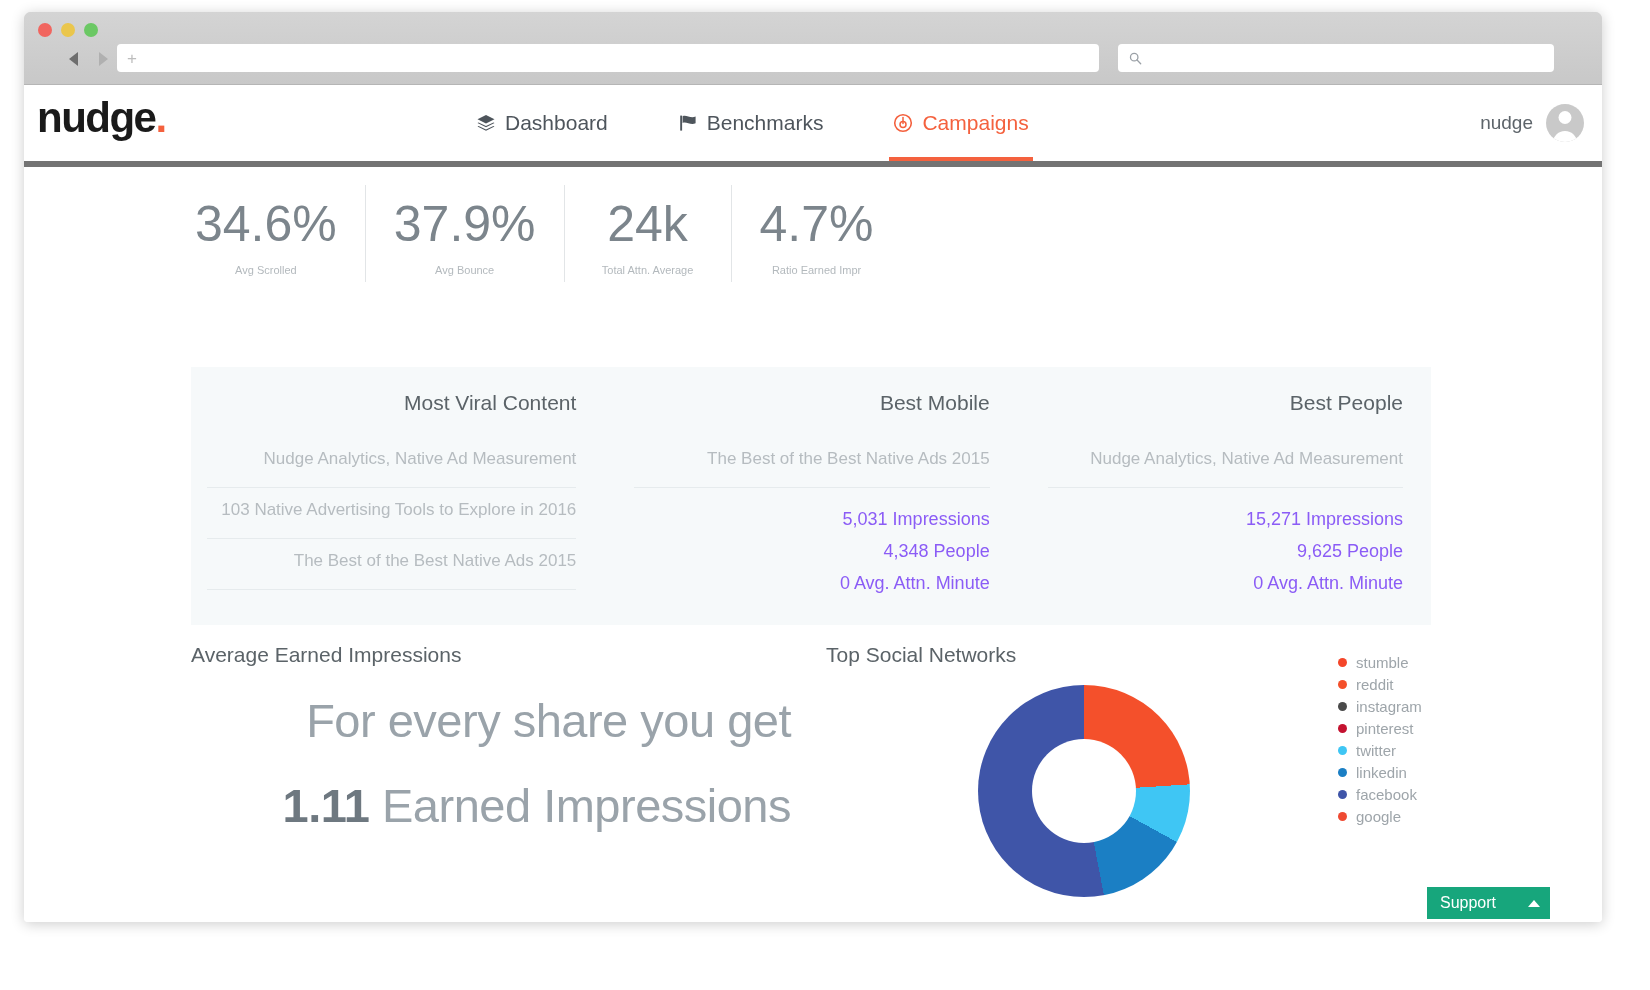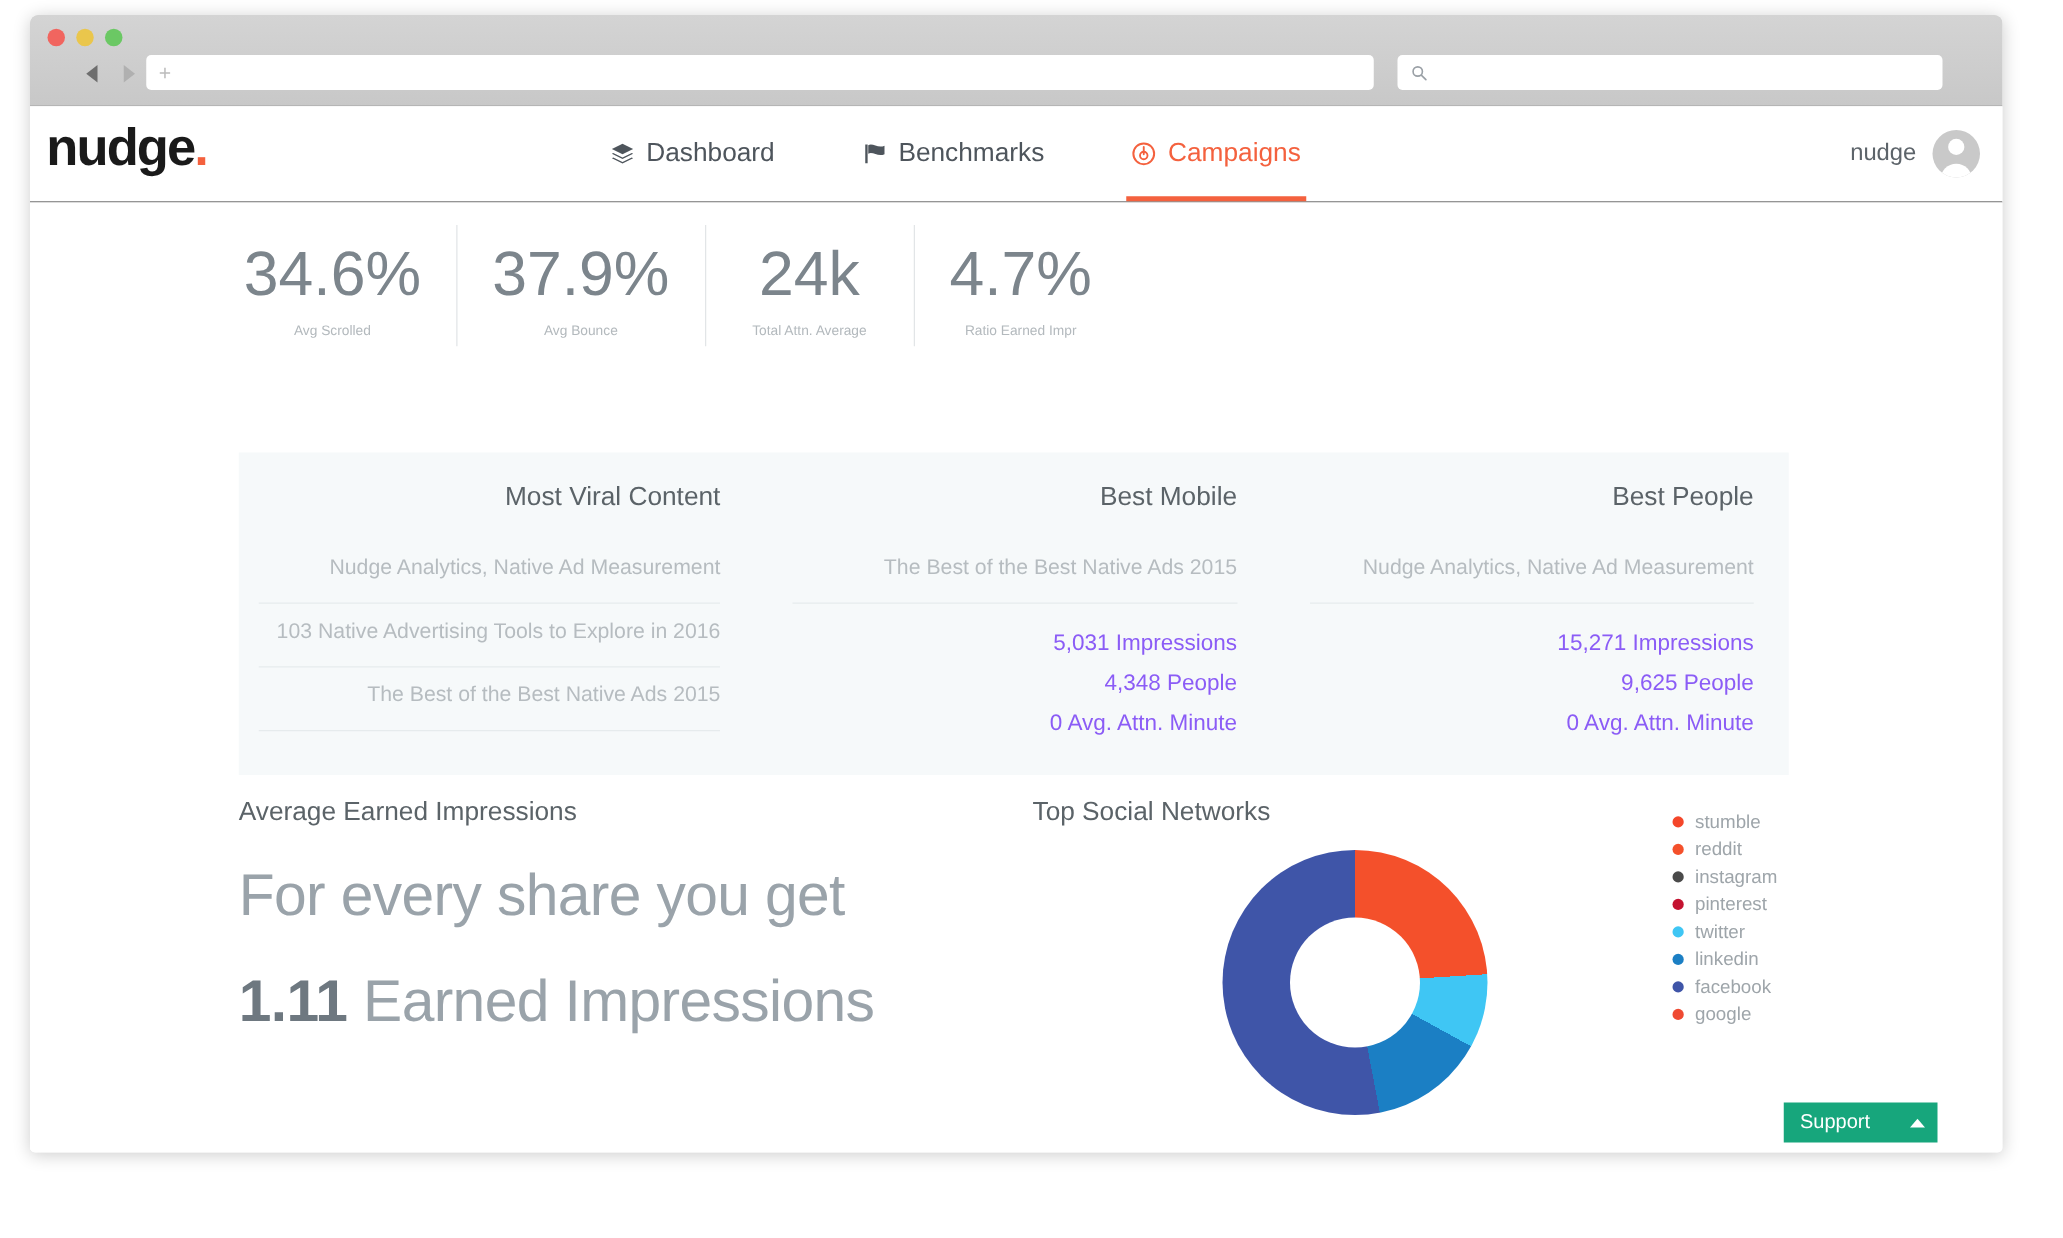--- a/index.html
+++ b/index.html
@@ -108,37 +108,37 @@
   .mag-icon {
     width: 13px; height: 13px;
     display: block;
   }
 
   
   .app-header {
     position: relative;
     height: 76px;
     background: #ffffff;
-    border-bottom: 1px solid #737373;
+    border-bottom: 6px solid #737373;
   }
   .brand {
     position: absolute;
     left: 13px;
     top: 12px;
     font-size: 42px;
     font-weight: 700;
     letter-spacing: -1.5px;
     color: #1a1a1a;
     line-height: 1;
   }
   .brand .dot { color: #f4613e; }
 
   .main-nav {
     position: absolute;
-    left: 460px;
+    left: 448px;
     top: 0;
     height: 76px;
     display: flex;
     align-items: center;
     gap: 62px;
   }
   .nav-item {
     position: relative;
     height: 76px;
     display: flex;
@@ -286,20 +286,21 @@
     width: 600px;
   }
   .aei-big {
     margin-top: 22px;
     font-size: 47px;
     font-weight: 300;
     color: #9aa3aa;
     line-height: 1.35;
     letter-spacing: -0.5px;
     white-space: nowrap;
+    text-align: right;
   }
   .aei-big .strong {
     font-weight: 700;
     color: #6e7880;
   }
 
   .tsn-block {
     position: absolute;
     left: 802px;
     top: 0;

